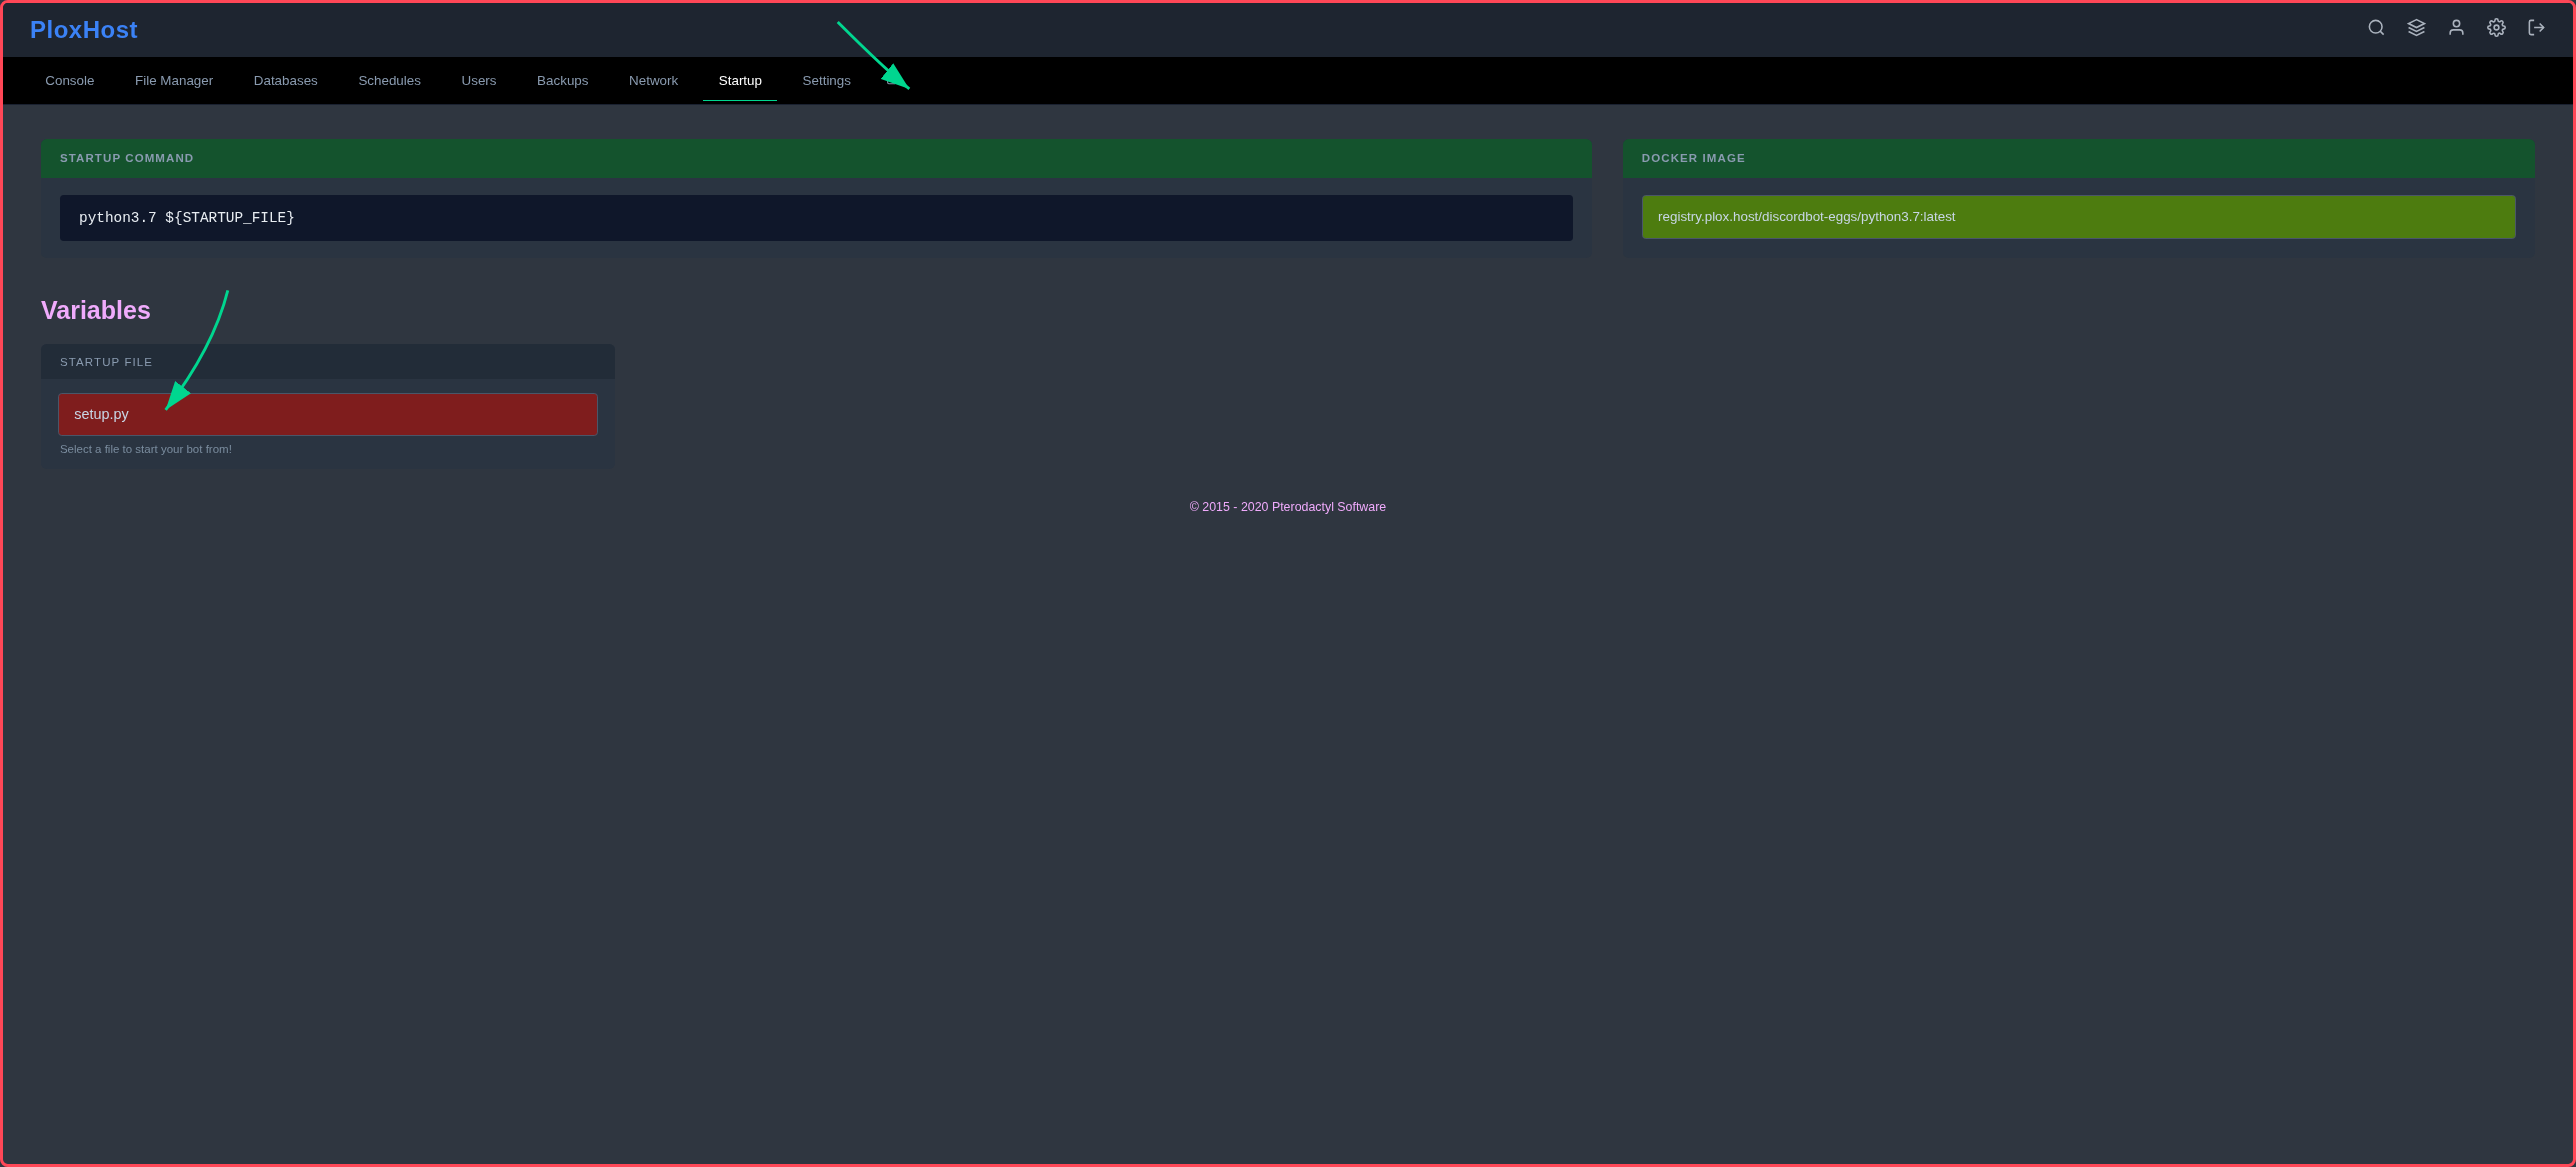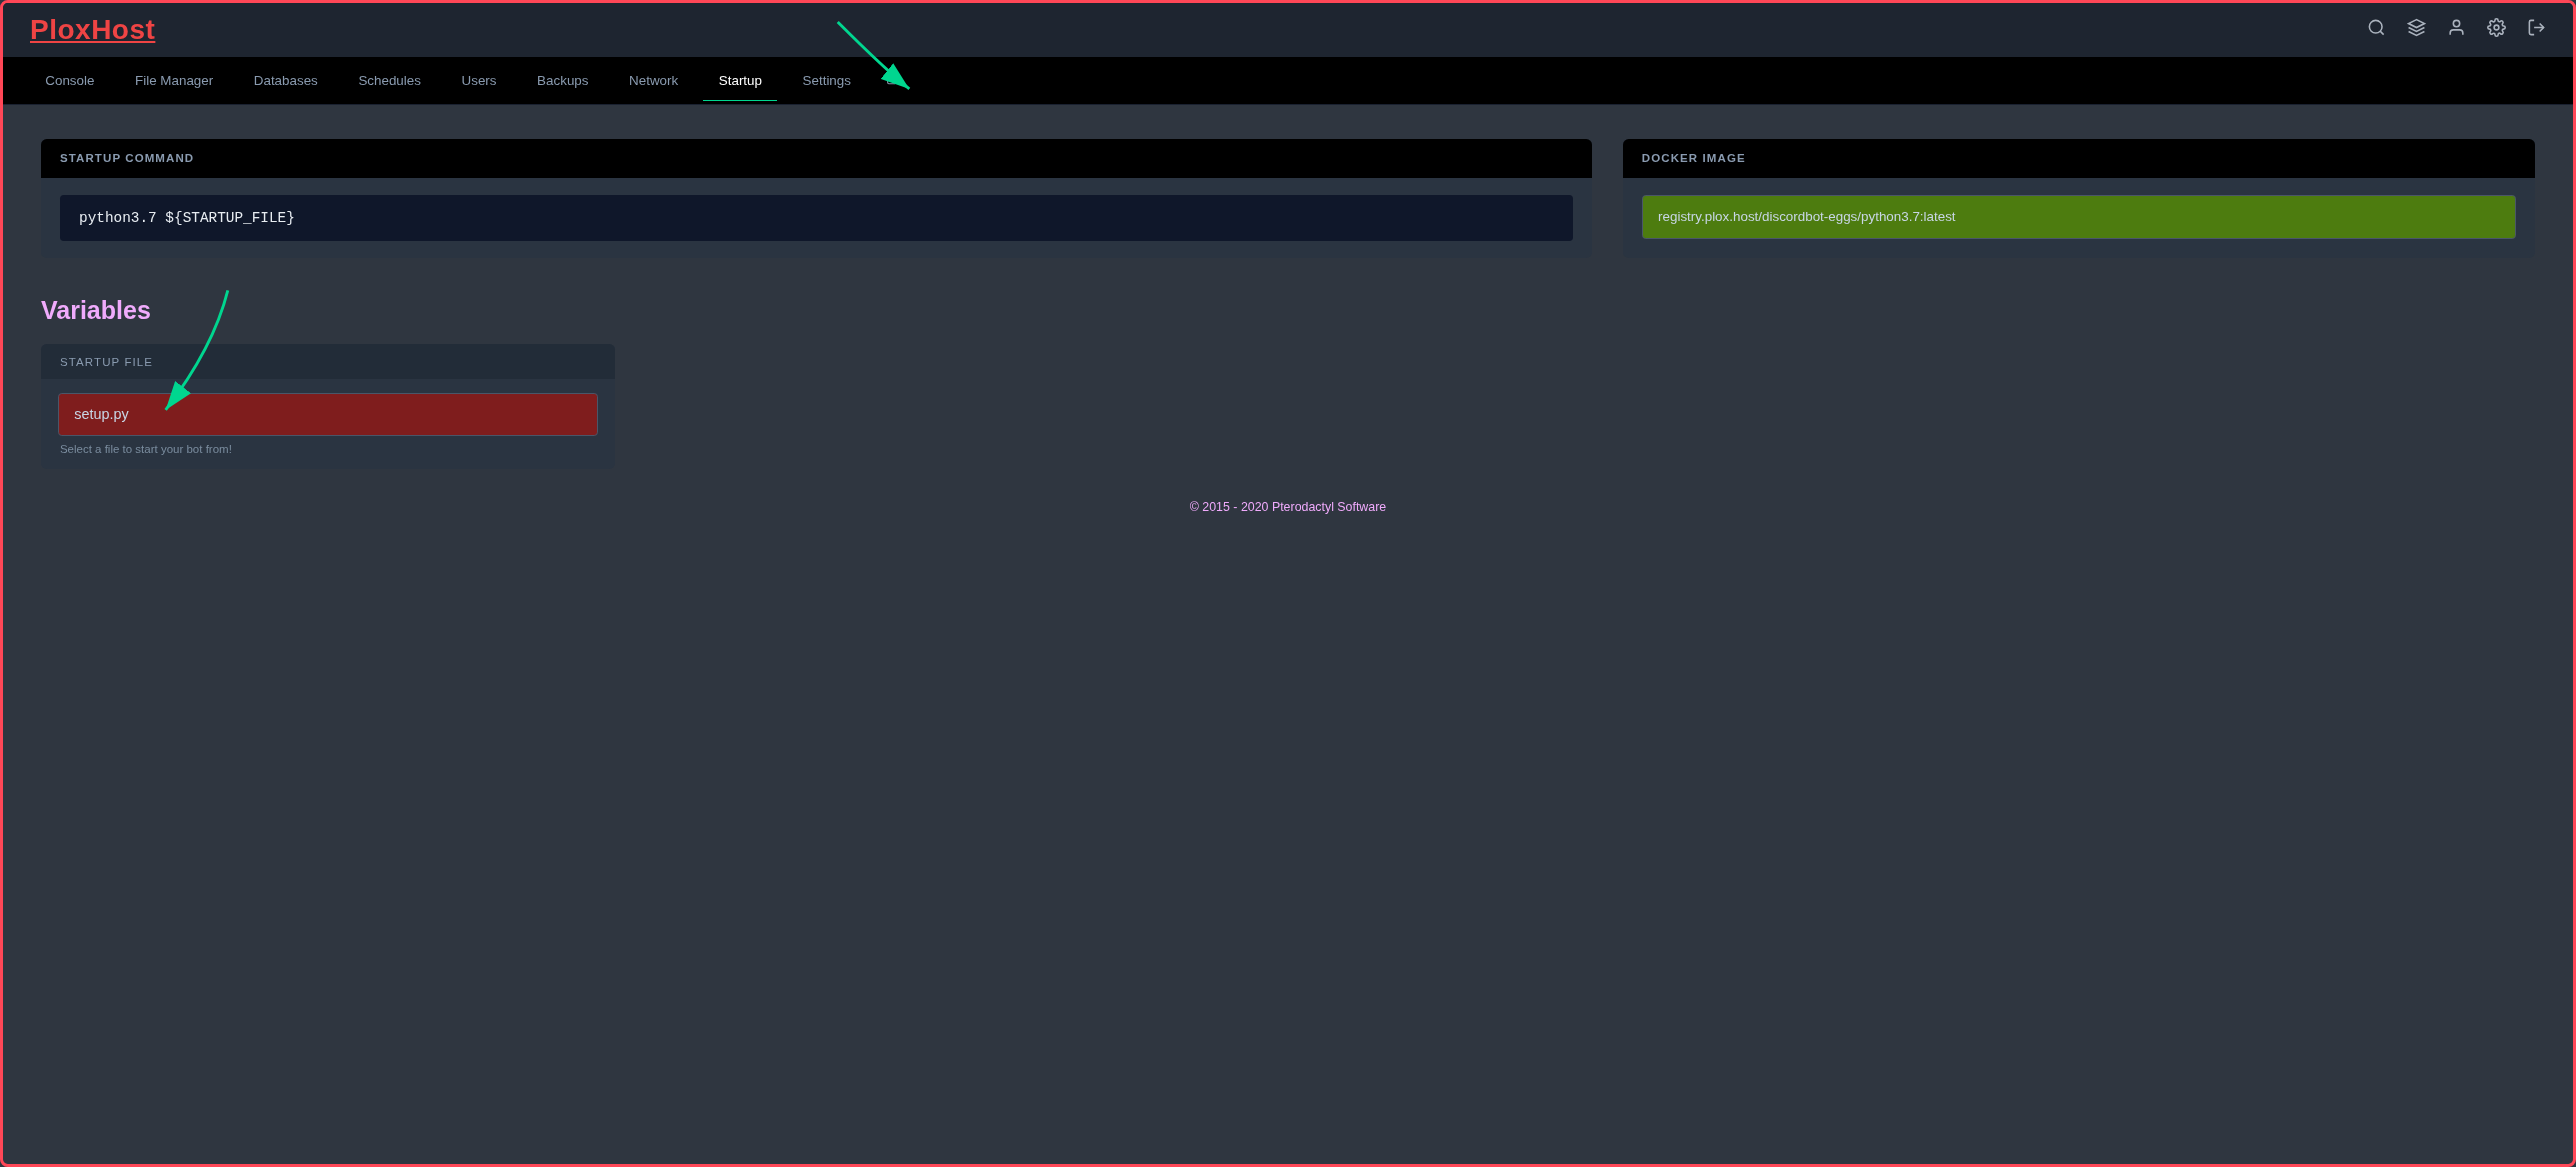--- a/index.html
+++ b/index.html
@@ -17,25 +17,24 @@
     .top-bar {
       background: #1e2530;
       display: flex;
       align-items: center;
       justify-content: space-between;
       padding: 0 27px;
       height: 54px;
     }
 
     .logo {
-      color: #ef4444;
-      font-size: 28px;
+      color: #3b82f6;
+      font-size: 24px;
       font-weight: 700;
       letter-spacing: 0.5px;
-      text-decoration: underline;
     }
 
     .top-icons {
       display: flex;
       align-items: center;
       gap: 21px;
     }
 
     .top-icon {
       color: #aab2bd;
@@ -105,21 +104,21 @@
     }
 
     .docker-image-box {
       flex: 1;
       background: #2a3441;
       border-radius: 5.7px;
       overflow: hidden;
     }
 
     .box-header {
-      background: #000000;
+      background: #14532d;
       padding: 13.4px 19px;
       color: #8a9bb0;
       font-size: 11.5px;
       font-weight: 700;
       letter-spacing: 1.1px;
       text-transform: uppercase;
     }
 
     .box-body {
       padding: 17px 19px;

